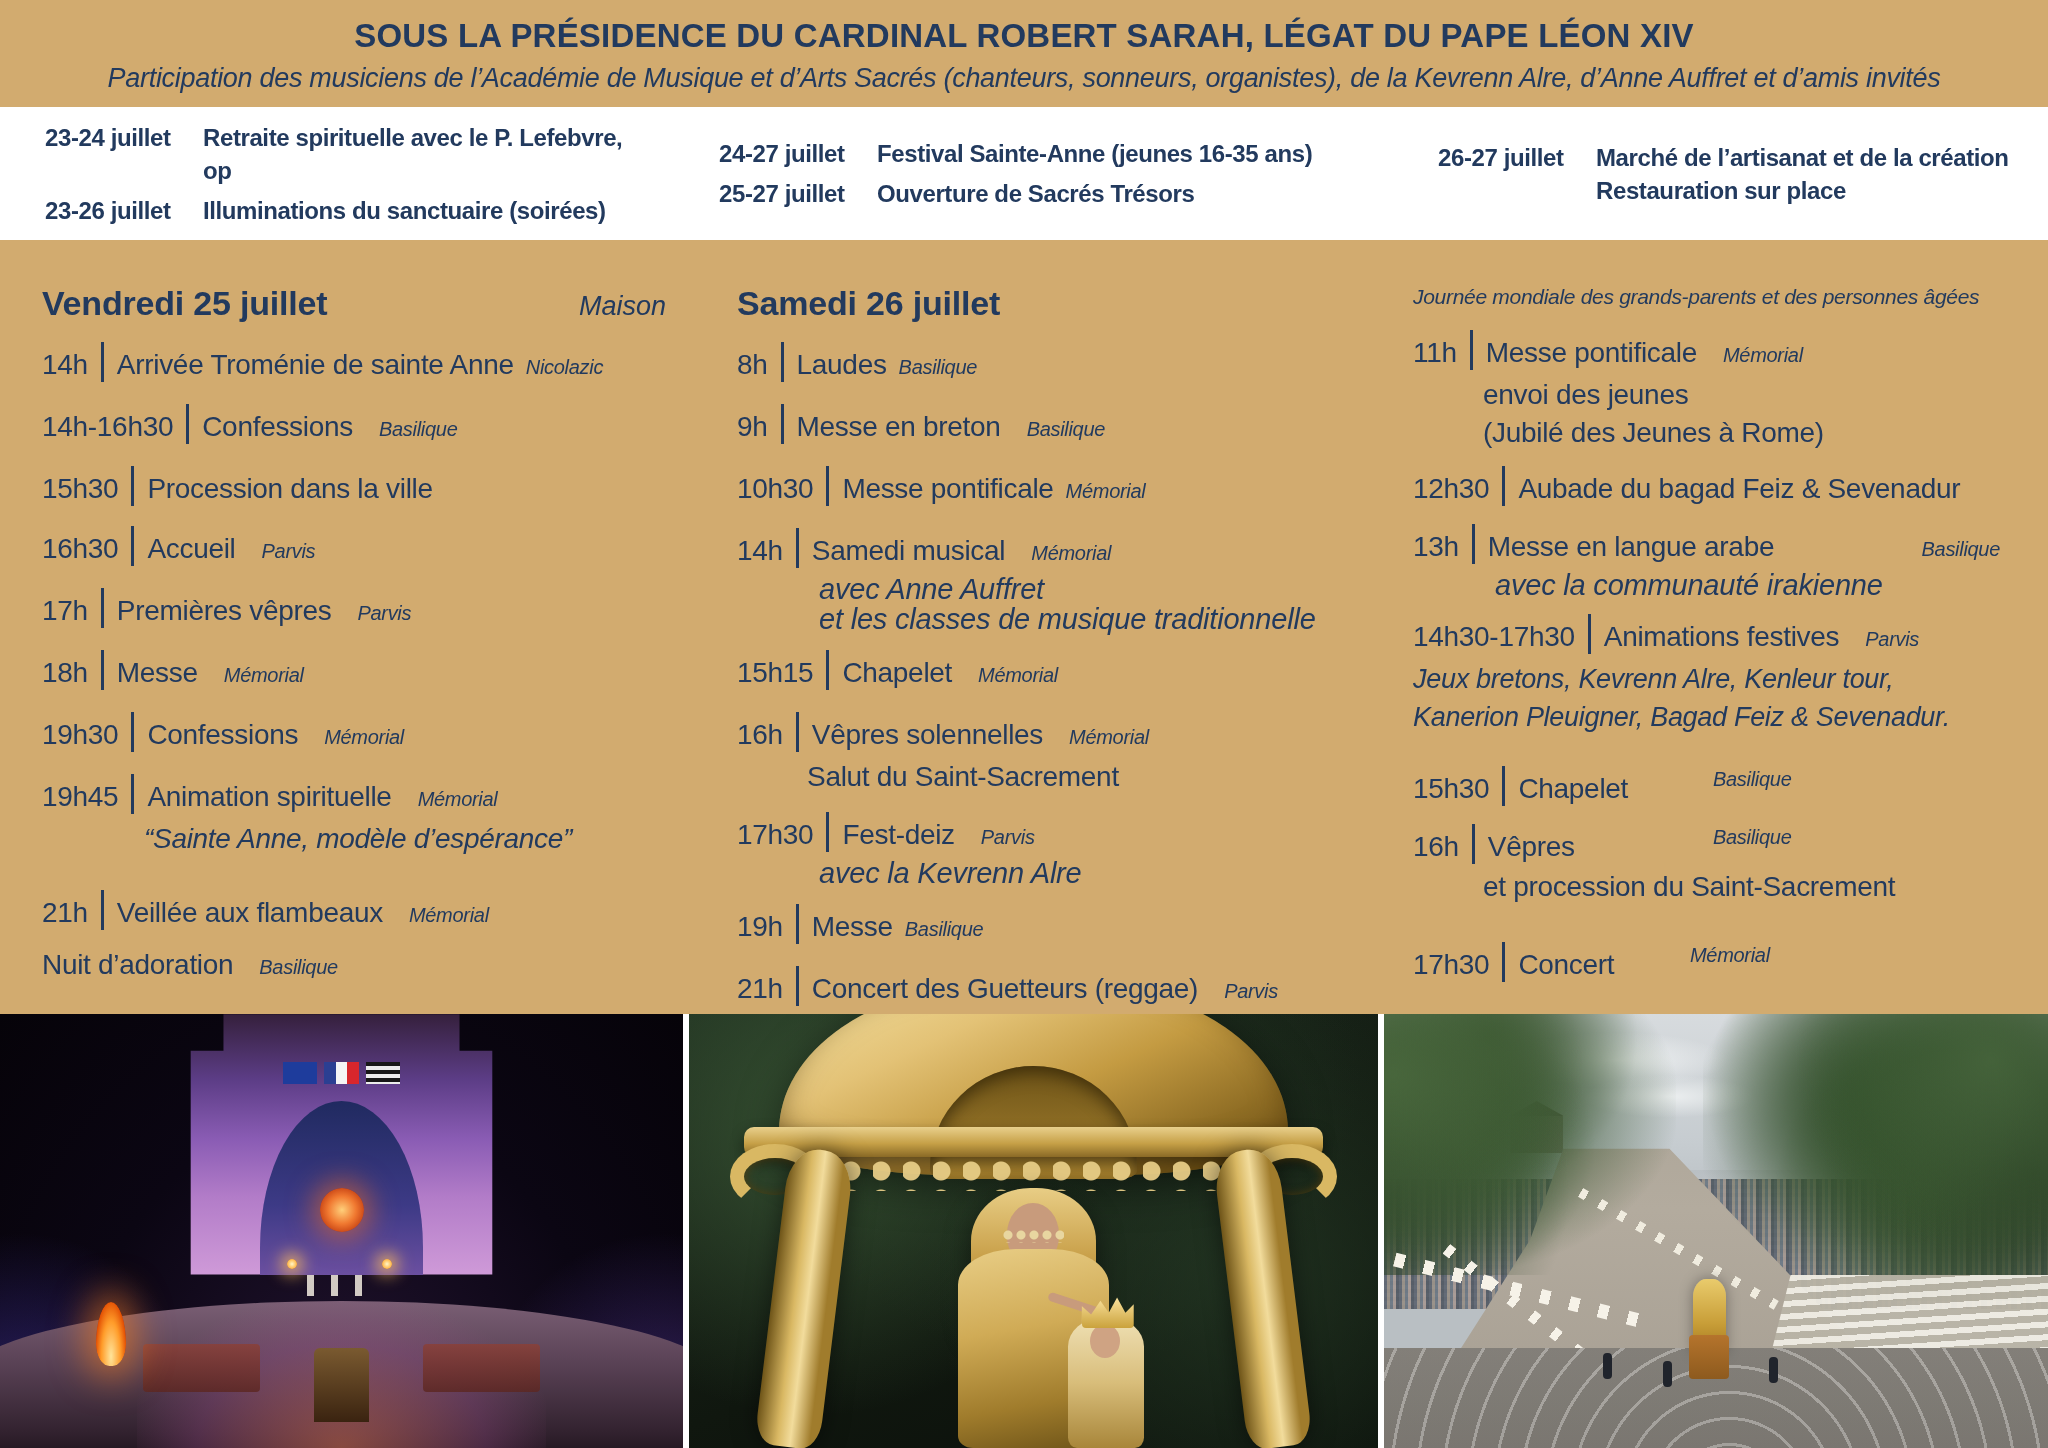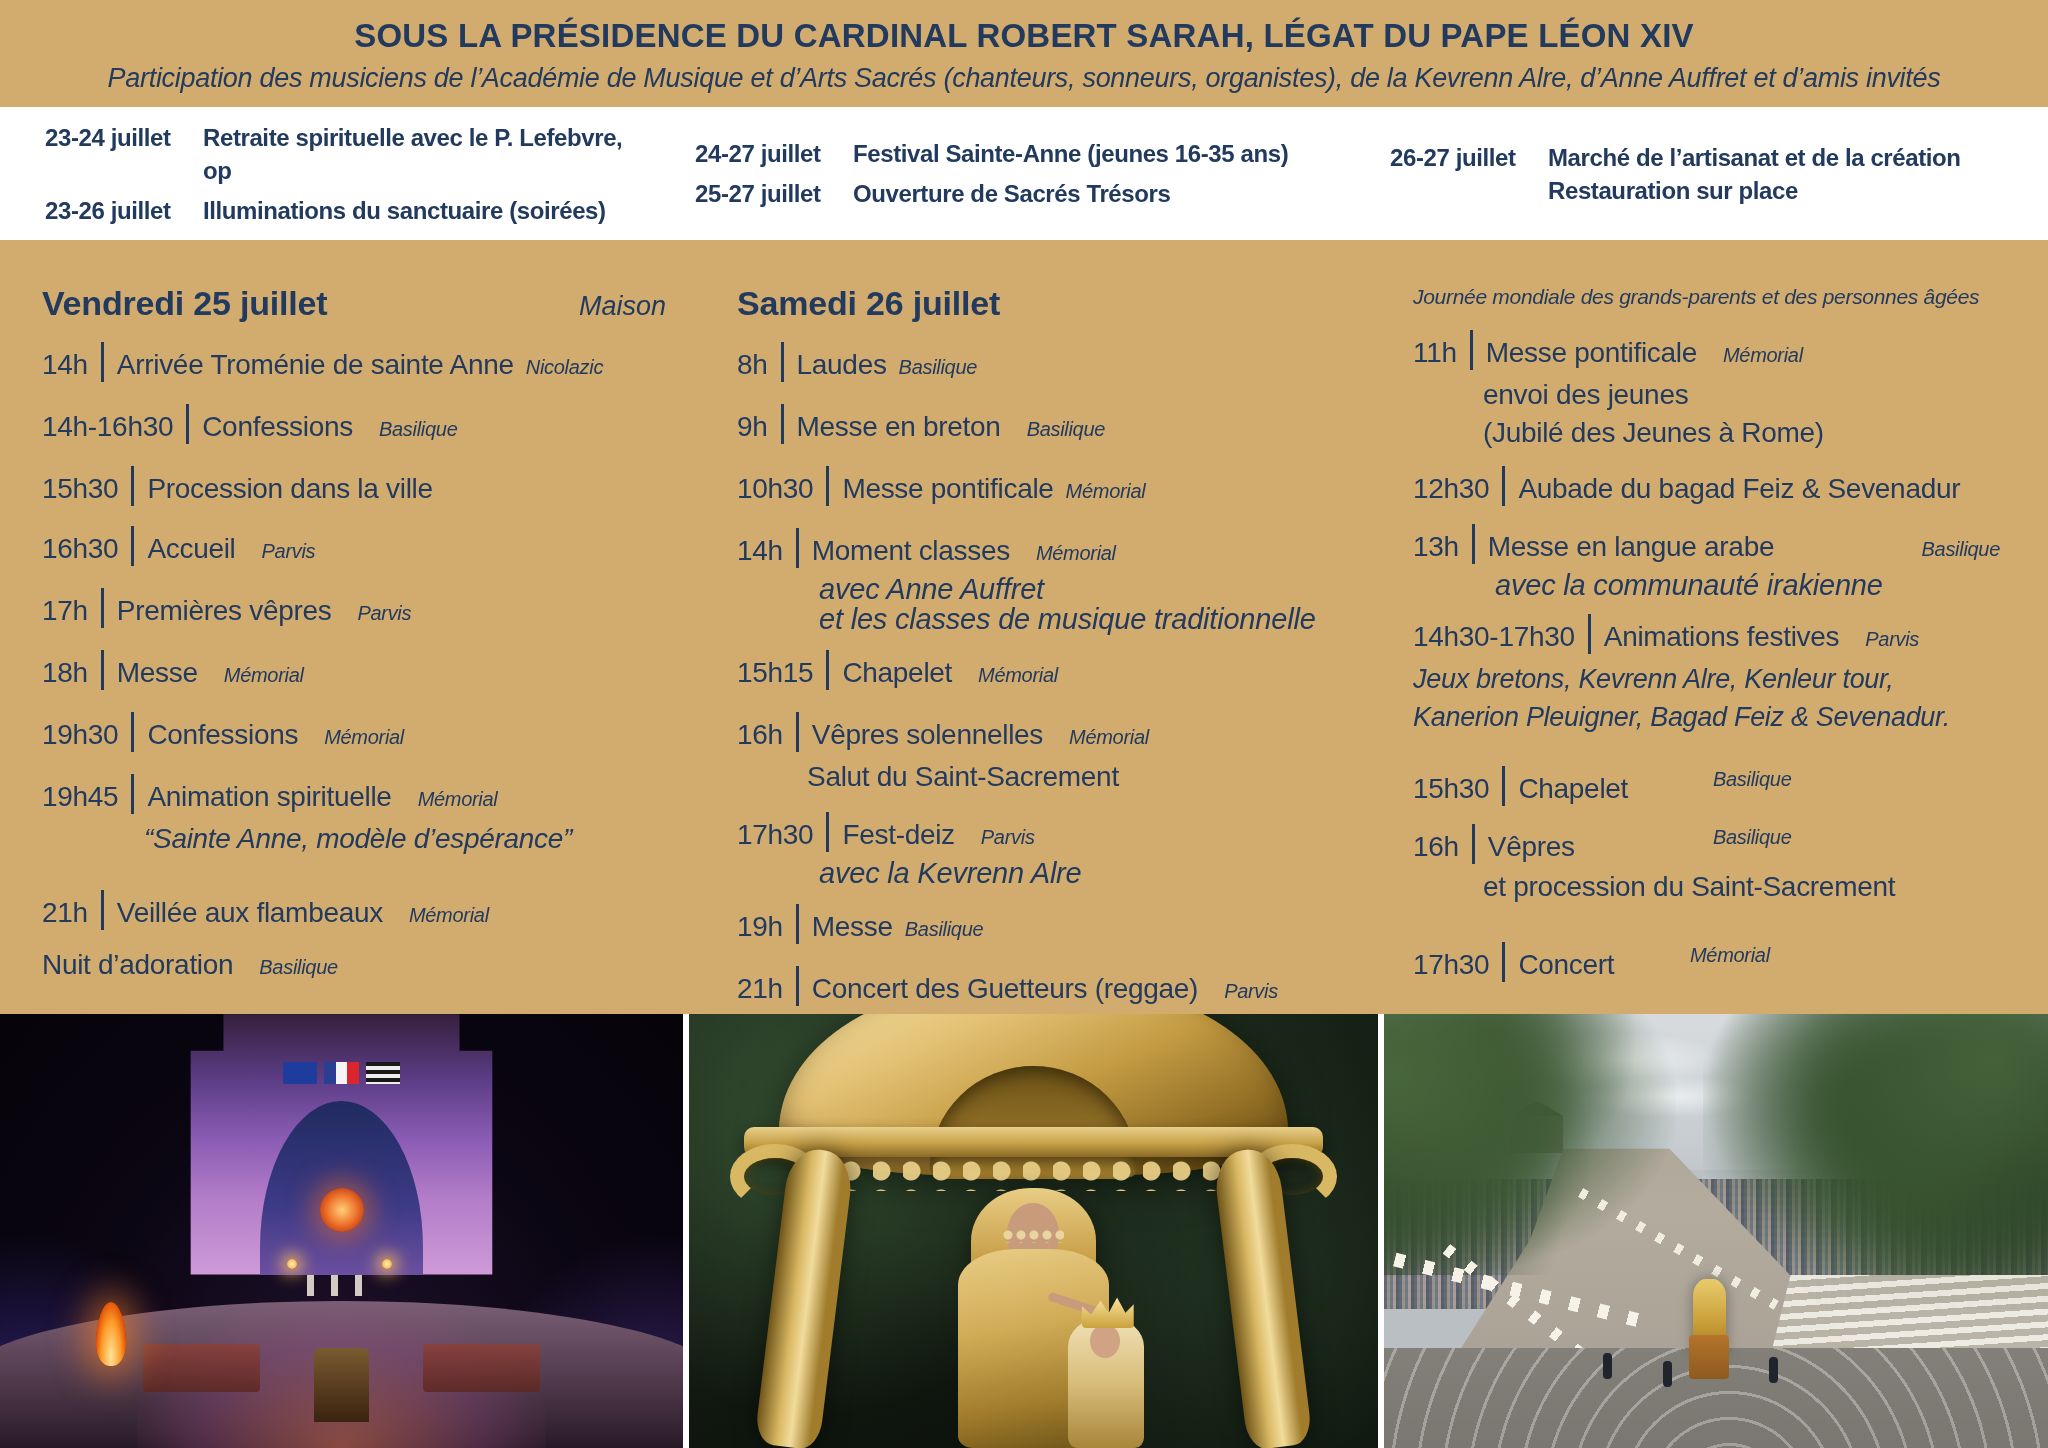--- a/index.html
+++ b/index.html
@@ -24,20 +24,21 @@
   .banner-subtitle {
     font-size:27px; font-style:italic; letter-spacing:-.3px;
     line-height:36px; color:#223a5e; margin-top:4px;
   }
 
   
   .datebar {
     height:136px; background:#ffffff; display:flex;
     font-size:24px; font-weight:bold; letter-spacing:-.4px;
     align-items:center;
+    gap:24px;
   }
   .db-col { display:flex; flex-direction:column; gap:7px; }
   .db-col1 { width:652px; padding-left:45px; }
   .db-col2 { width:676px; padding-left:43px; }
   .db-col3 { flex:1; padding-left:62px; padding-right:14px; }
   .db-row { display:flex; line-height:33px; }
   .db-date { width:158px; flex:none; }
   .db-desc { flex:1; }
 
   
@@ -412,21 +413,21 @@
           <span>10h30</span>
             <span class="bar"></span>
             <span>Messe pontificale</span>
           <span class="loc loc-tight">Mémorial</span>
         </div>
       </div>
       <div class="event">
         <div class="evt-line">
           <span>14h</span>
             <span class="bar"></span>
-            <span>Moment classes</span>
+            <span>Samedi musical</span>
           <span class="loc">Mémorial</span>
         </div>
         <div class="note">avec Anne Auffret</div>
         <div class="note">et les classes de musique traditionnelle</div>
       </div>
       <div class="event">
         <div class="evt-line">
           <span>15h15</span>
             <span class="bar"></span>
             <span>Chapelet</span>

